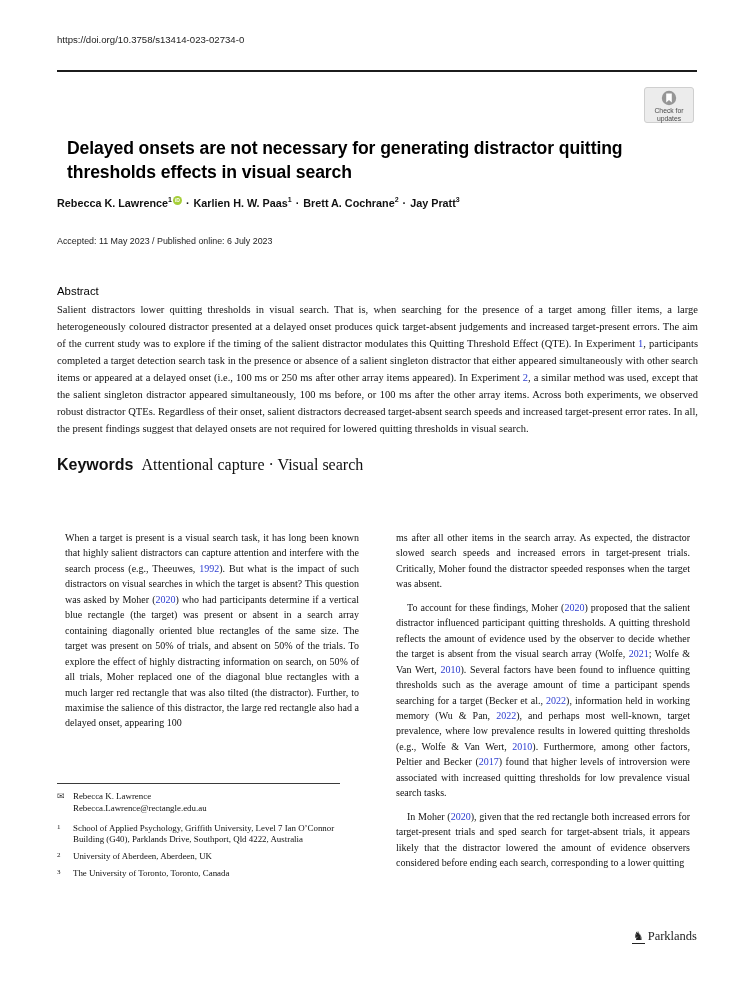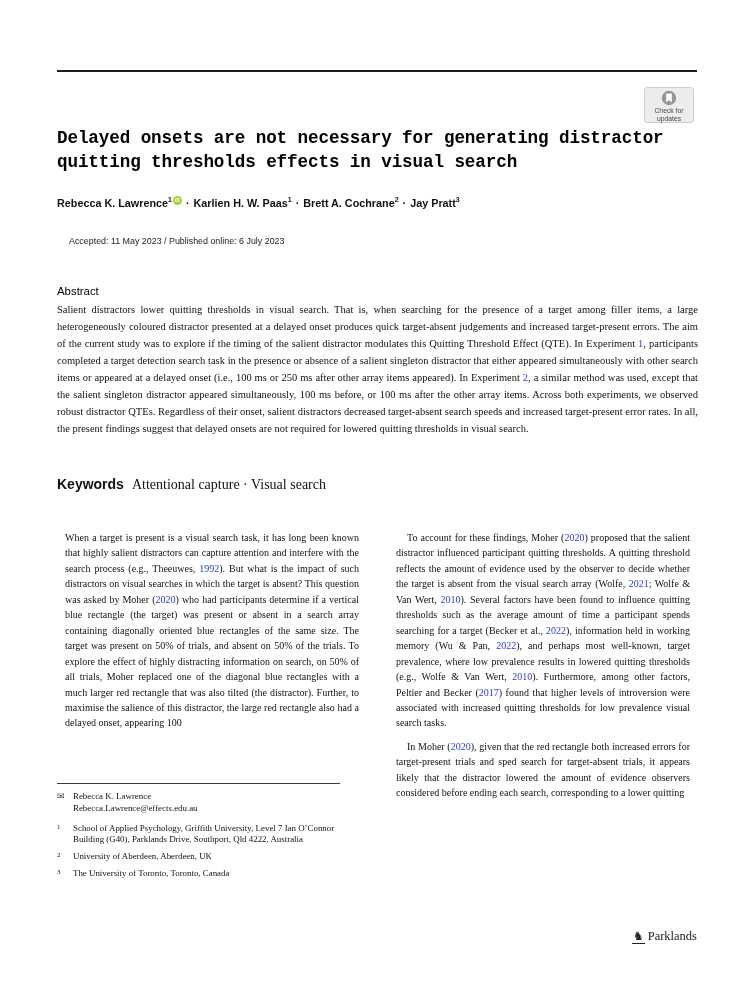--- a/index.html
+++ b/index.html
@@ -24,29 +24,29 @@
   .article-title{left:57px;top:127px;width:615px;font-size:17.6px;font-weight:bold;
     line-height:23.5px;color:#000;letter-spacing:-0.1px;}
   .authors-line{left:57px;top:196px;width:640px;font-size:10.8px;font-weight:bold;color:#111;}
   .author-sup{font-size:7px;vertical-align:super;line-height:0;}
   .author-sep{font-weight:bold;padding:0 4px;}
   .orcid-icon{
     display:inline-block;width:9px;height:9px;border-radius:50%;
     background:#a6ce39;color:#fff;font-size:5px;font-weight:bold;
     text-align:center;line-height:9px;vertical-align:super;margin-left:1px;cursor:pointer;
   }
-  .dates-block{left:57px;top:235px;width:400px;font-size:8.9px;line-height:12.5px;color:#222;margin-left:12px;}
+  .dates-block{left:57px;top:235px;width:400px;font-size:8.9px;line-height:12.5px;color:#222;}
   
   .abstract-heading{left:57px;top:285px;font-size:11.4px;font-weight:normal;color:#000;}
   .abstract-text{
     left:57px;top:301px;width:641px;font-family:"Liberation Serif",serif;
     font-size:10.5px;line-height:17px;text-align:justify;color:#111;
     hyphens:auto;-webkit-hyphens:auto;
   }
-  .keywords-line{left:57px;top:476px;width:640px;font-size:14px;color:#111;}
+  .keywords-line{left:57px;top:456px;width:640px;font-size:16px;color:#111;}
   .keywords-label{font-family:"Liberation Sans",sans-serif;font-weight:bold;margin-right:8px;}
   .keywords-value{font-family:"Liberation Serif",serif;}
   
   .body-columns{
     left:57px;top:522px;width:641px;display:grid;
     grid-template-columns:310px 310px;column-gap:21px;
   }
   .body-columns p{
     margin:8px;font-family:"Liberation Serif",serif;font-size:10px;
     line-height:15.45px;text-align:justify;color:#111;
@@ -64,37 +64,38 @@
   .aff-num{font-size:7px;vertical-align:top;position:relative;top:-1px;}
   
   .springer-logo{right:56px;top:929px;font-family:"Liberation Serif",serif;
     font-size:12.5px;color:#222;display:flex;align-items:center;gap:3px;}
   .springer-knight{font-size:12px;line-height:12px;border-bottom:1px solid #222;padding:0 1px 1px 1px;}
 </style>
 </head>
 <body>
 
 <div class="abs journal-header">
+  <div>https://doi.org/10.3758/s13414-023-02734-0</div>
 </div>
 <div class="abs header-rule"></div>
 
 <div class="abs update-badge">
   <span>
     <svg width="16" height="16" viewBox="0 0 16 16">
       <circle cx="8" cy="8" r="7.2" fill="#969696"></circle>
       <path d="M5.2 3.6h5.6v8.8L8 10.1l-2.8 2.3z" fill="#ffffff"></path>
     </svg>
   </span>
   <div class="badge-text">
     <div>Check for</div>
     <div>updates</div>
   </div>
 </div>
 
-<h1 class="abs article-title" style="margin:0;font-family:Liberation Mono, monospace;">Delayed onsets are not necessary for generating distractor quitting thresholds effects in visual search</h1>
+<h1 class="abs article-title" style="margin:10px;">Delayed onsets are not necessary for generating distractor quitting thresholds effects in visual search</h1>
 
 <div class="abs authors-line">
   <span><span>Rebecca K. Lawrence</span><span class="author-sup">1</span></span><span class="orcid-icon">iD</span><span class="author-sep">·</span><span><span>Karlien H. W. Paas</span><span class="author-sup">1</span></span><span class="author-sep">·</span><span><span>Brett A. Cochrane</span><span class="author-sup">2</span></span><span class="author-sep">·</span><span><span>Jay Pratt</span><span class="author-sup">3</span></span>
 </div>
 
 <div class="abs dates-block">
   <div>Accepted: 11 May 2023 / Published online: 6 July 2023</div>
 </div>
 
 <div class="abs abstract-heading">Abstract</div>
@@ -102,32 +103,33 @@
 
 <div class="abs keywords-line">
   <span class="keywords-label">Keywords</span><span class="keywords-value">Attentional capture · Visual search</span>
 </div>
 
 <div class="abs body-columns">
   <div>
     <p><span>When a target is present is a visual search task, it has long been known that highly salient distractors can capture attention and interfere with the search process (e.g., Theeuwes, </span><span class="link">1992</span><span>). But what is the impact of such distractors on visual searches in which the target is absent? This question was asked by Moher (</span><span class="link">2020</span><span>) who had participants determine if a vertical blue rectangle (the target) was present or absent in a search array containing diagonally oriented blue rectangles of the same size. The target was present on 50% of trials, and absent on 50% of the trials. To explore the effect of highly distracting information on search, on 50% of all trials, Moher replaced one of the diagonal blue rectangles with a much larger red rectangle that was also tilted (the distractor). Further, to maximise the salience of this distractor, the large red rectangle also had a delayed onset, appearing 100</span></p>
   </div>
   <div>
+    <p><span>ms after all other items in the search array. As expected, the distractor slowed search speeds and increased errors in target-present trials. Critically, Moher found the distractor speeded responses when the target was absent.</span></p>
     <p class="indent"><span>To account for these findings, Moher (</span><span class="link">2020</span><span>) proposed that the salient distractor influenced participant quitting thresholds. A quitting threshold reflects the amount of evidence used by the observer to decide whether the target is absent from the visual search array (Wolfe, </span><span class="link">2021</span><span>; Wolfe &amp; Van Wert, </span><span class="link">2010</span><span>). Several factors have been found to influence quitting thresholds such as the average amount of time a participant spends searching for a target (Becker et al., </span><span class="link">2022</span><span>), information held in working memory (Wu &amp; Pan, </span><span class="link">2022</span><span>), and perhaps most well-known, target prevalence, where low prevalence results in lowered quitting thresholds (e.g., Wolfe &amp; Van Wert, </span><span class="link">2010</span><span>). Furthermore, among other factors, Peltier and Becker (</span><span class="link">2017</span><span>) found that higher levels of introversion were associated with increased quitting thresholds for low prevalence visual search tasks.</span></p>
     <p class="indent"><span>In Moher (</span><span class="link">2020</span><span>), given that the red rectangle both increased errors for target-present trials and sped search for target-absent trials, it appears likely that the distractor lowered the amount of evidence observers considered before ending each search, corresponding to a lower quitting</span></p>
   </div>
 </div>
 
 <div class="abs footnote-block">
   <div class="footnote-rule"></div>
   <div class="correspondence">
     <span class="envelope-icon">✉</span>
     <span>
       <span>Rebecca K. Lawrence</span><br>
-      <span>Rebecca.Lawrence@effects.edu.au</span>
+      <span>Rebecca.Lawrence@rectangle.edu.au</span>
     </span>
   </div>
   <div class="affiliation">
     <span class="aff-num">1</span>
     <span>School of Applied Psychology, Griffith University, Level 7 Ian O’Connor Building (G40), Parklands Drive, Southport, Qld 4222, Australia</span>
   </div>
   <div class="affiliation">
     <span class="aff-num">2</span>
     <span>University of Aberdeen, Aberdeen, UK</span>
   </div>

